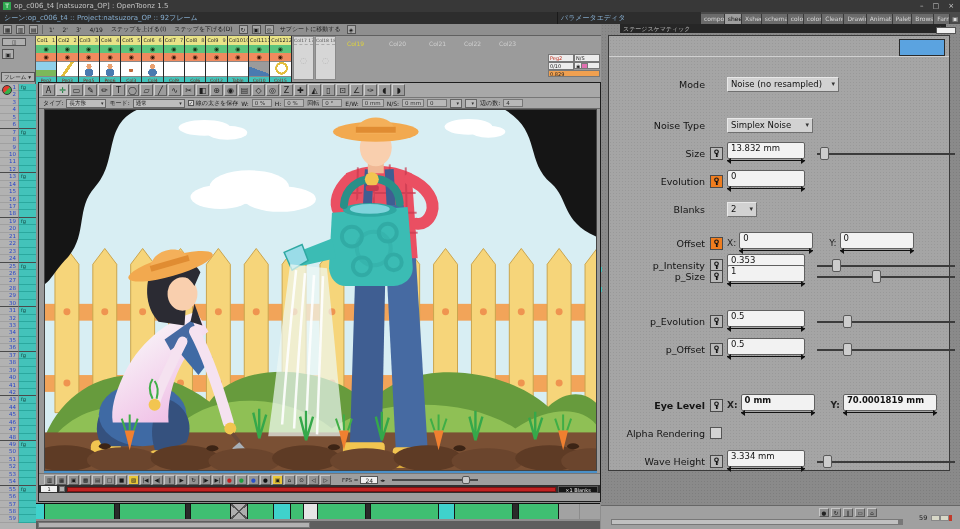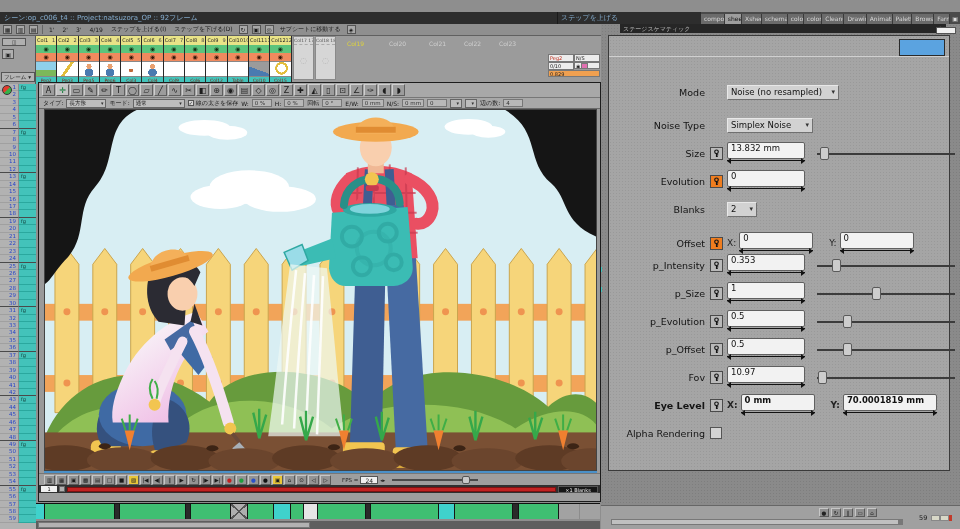--- a/index.html
+++ b/index.html
@@ -156,23 +156,32 @@
 #br-hthumb{position:absolute;left:1px;top:1px;width:286px;height:4px;background:#c0c0c0}
 #br-cells{position:absolute;left:330px;top:9px;display:flex}
 .br-cell{width:9px;height:6px;background:#d8d8c8;border:1px solid #888}
 #br-redtick{width:3px;height:6px;background:#c23a2a}
 </style>
 </head>
 <body>
 
 <div id="app">
 
+  <div id="titlebar">
+    <div id="app-icon">T</div>
+    <span>op_c006_t4 [natsuzora_OP] : OpenToonz 1.5</span>
+    <div id="win-controls">
+      <span>–</span>
+      <span>□</span>
+      <span>×</span>
+    </div>
+  </div>
 
   <div id="top-xsheet-title">シーン:op_c006_t4 :: Project:natsuzora_OP :: 92フレーム</div>
-  <div id="top-pedit-title">ステップを上げる</div>
+  <div id="top-pedit-title">パラメータエディタ</div>
   <div id="tabs-row">
       <div class="wtab">composit</div>
       <div class="wtab active">sheet</div>
       <div class="wtab">Xsheet</div>
       <div class="wtab">schematic</div>
       <div class="wtab">color</div>
       <div class="wtab">color2</div>
       <div class="wtab">Cleanup</div>
       <div class="wtab">Drawing</div>
       <div class="wtab">Animation</div>
@@ -920,21 +929,21 @@
       <div id="vred-thumb"></div>
       <div id="vred-bar"></div>
       <div id="blanks-btn">×1 Blanks</div>
     </div>
   </div>
 
   <div id="param-panel">
     <div id="pp-blue"></div>
     <div id="pp-topline"></div>
     <div id="param-rows">
-        <div class="prow" style="top: 22px;">
+        <div class="prow" style="top: 14px;">
           <div class="plabel">Mode</div>
           <div class="pkeyslot"></div>
           <div class="pdrop" style="width: 112px;">
             <div class="pdtext">Noise (no resampled)</div>
             <div class="pdcaret">▾</div>
           </div>
         </div>
         <div class="prow" style="top: 55px;">
           <div class="plabel">Noise Type</div>
           <div class="pkeyslot"></div>
@@ -1018,21 +1027,21 @@
           </div>
           <div class="pfwrap" style="width: 78px;">
             <div class="pfield">0.353</div>
             <div class="dragbar"></div>
           </div>
           <div class="pslider">
             <div class="ptrack"></div>
             <div class="pthumb" style="left: 15px;"></div>
           </div>
         </div>
-        <div class="prow" style="top: 223px;">
+        <div class="prow" style="top: 206px;">
           <div class="plabel">p_Size</div>
           <div class="pkeyslot">
             <div class="pkey">
               <svg viewBox="0 0 10 10">
                 <circle cx="5" cy="3.1" r="2" fill="none" stroke="#141414" stroke-width="1.3"></circle>
                 <path d="M5 5.1V9M5 6.6H6.9M5 8.3H6.4" stroke="#141414" stroke-width="1.3" fill="none"></path>
               </svg>
             </div>
           </div>
           <div class="pfwrap" style="width: 78px;">
@@ -1075,39 +1084,20 @@
           </div>
           <div class="pfwrap" style="width: 78px;">
             <div class="pfield">0.5</div>
             <div class="dragbar"></div>
           </div>
           <div class="pslider">
             <div class="ptrack"></div>
             <div class="pthumb" style="left: 26px;"></div>
           </div>
         </div>
-        <div class="prow" style="top: 307px;">
-          <div class="plabel">Fov</div>
-          <div class="pkeyslot">
-            <div class="pkey">
-              <svg viewBox="0 0 10 10">
-                <circle cx="5" cy="3.1" r="2" fill="none" stroke="#141414" stroke-width="1.3"></circle>
-                <path d="M5 5.1V9M5 6.6H6.9M5 8.3H6.4" stroke="#141414" stroke-width="1.3" fill="none"></path>
-              </svg>
-            </div>
-          </div>
-          <div class="pfwrap" style="width: 78px;">
-            <div class="pfield">10.97</div>
-            <div class="dragbar"></div>
-          </div>
-          <div class="pslider">
-            <div class="ptrack"></div>
-            <div class="pthumb" style="left: 1px;"></div>
-          </div>
-        </div>
         <div class="prow" style="top: 335px; font-weight: bold;">
           <div class="plabel">Eye Level</div>
           <div class="pkeyslot">
             <div class="pkey">
               <svg viewBox="0 0 10 10">
                 <circle cx="5" cy="3.1" r="2" fill="none" stroke="#141414" stroke-width="1.3"></circle>
                 <path d="M5 5.1V9M5 6.6H6.9M5 8.3H6.4" stroke="#141414" stroke-width="1.3" fill="none"></path>
               </svg>
             </div>
           </div>
@@ -1119,20 +1109,39 @@
           <div class="pxy ysp">Y:</div>
           <div class="pfwrap" style="width: 94px;">
             <div class="pfield">70.0001819 mm</div>
             <div class="dragbar"></div>
           </div>
         </div>
         <div class="prow" style="top: 363px;">
           <div class="plabel">Alpha Rendering</div>
           <div class="pkeyslot">
             <div class="pcheckbox"></div>
+          </div>
+        </div>
+        <div class="prow" style="top: 391px;">
+          <div class="plabel">Wave Height</div>
+          <div class="pkeyslot">
+            <div class="pkey">
+              <svg viewBox="0 0 10 10">
+                <circle cx="5" cy="3.1" r="2" fill="none" stroke="#141414" stroke-width="1.3"></circle>
+                <path d="M5 5.1V9M5 6.6H6.9M5 8.3H6.4" stroke="#141414" stroke-width="1.3" fill="none"></path>
+              </svg>
+            </div>
+          </div>
+          <div class="pfwrap" style="width: 78px;">
+            <div class="pfield">3.334 mm</div>
+            <div class="dragbar"></div>
+          </div>
+          <div class="pslider">
+            <div class="ptrack"></div>
+            <div class="pthumb" style="left: 6px;"></div>
           </div>
         </div>
       </div>
   </div>
 
   <div id="timeline-strip">
       <div class="tbk tbk-cyan" style="width: 9px;"></div>
       <div class="tbk tbk-green" style="width: 70px;"></div>
       <div class="tbk tbk-gap" style="width: 5px;"></div>
       <div class="tbk tbk-green" style="width: 66px;"></div>

